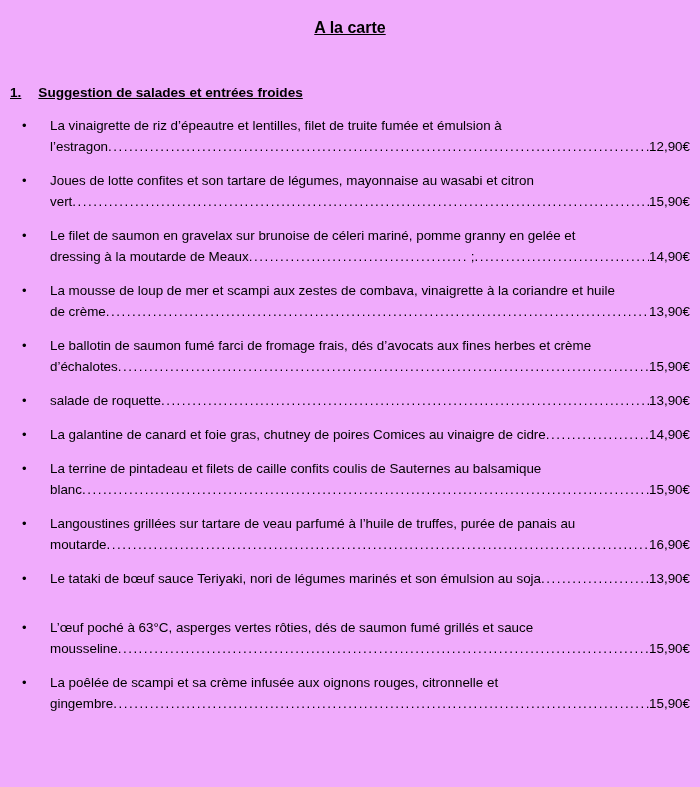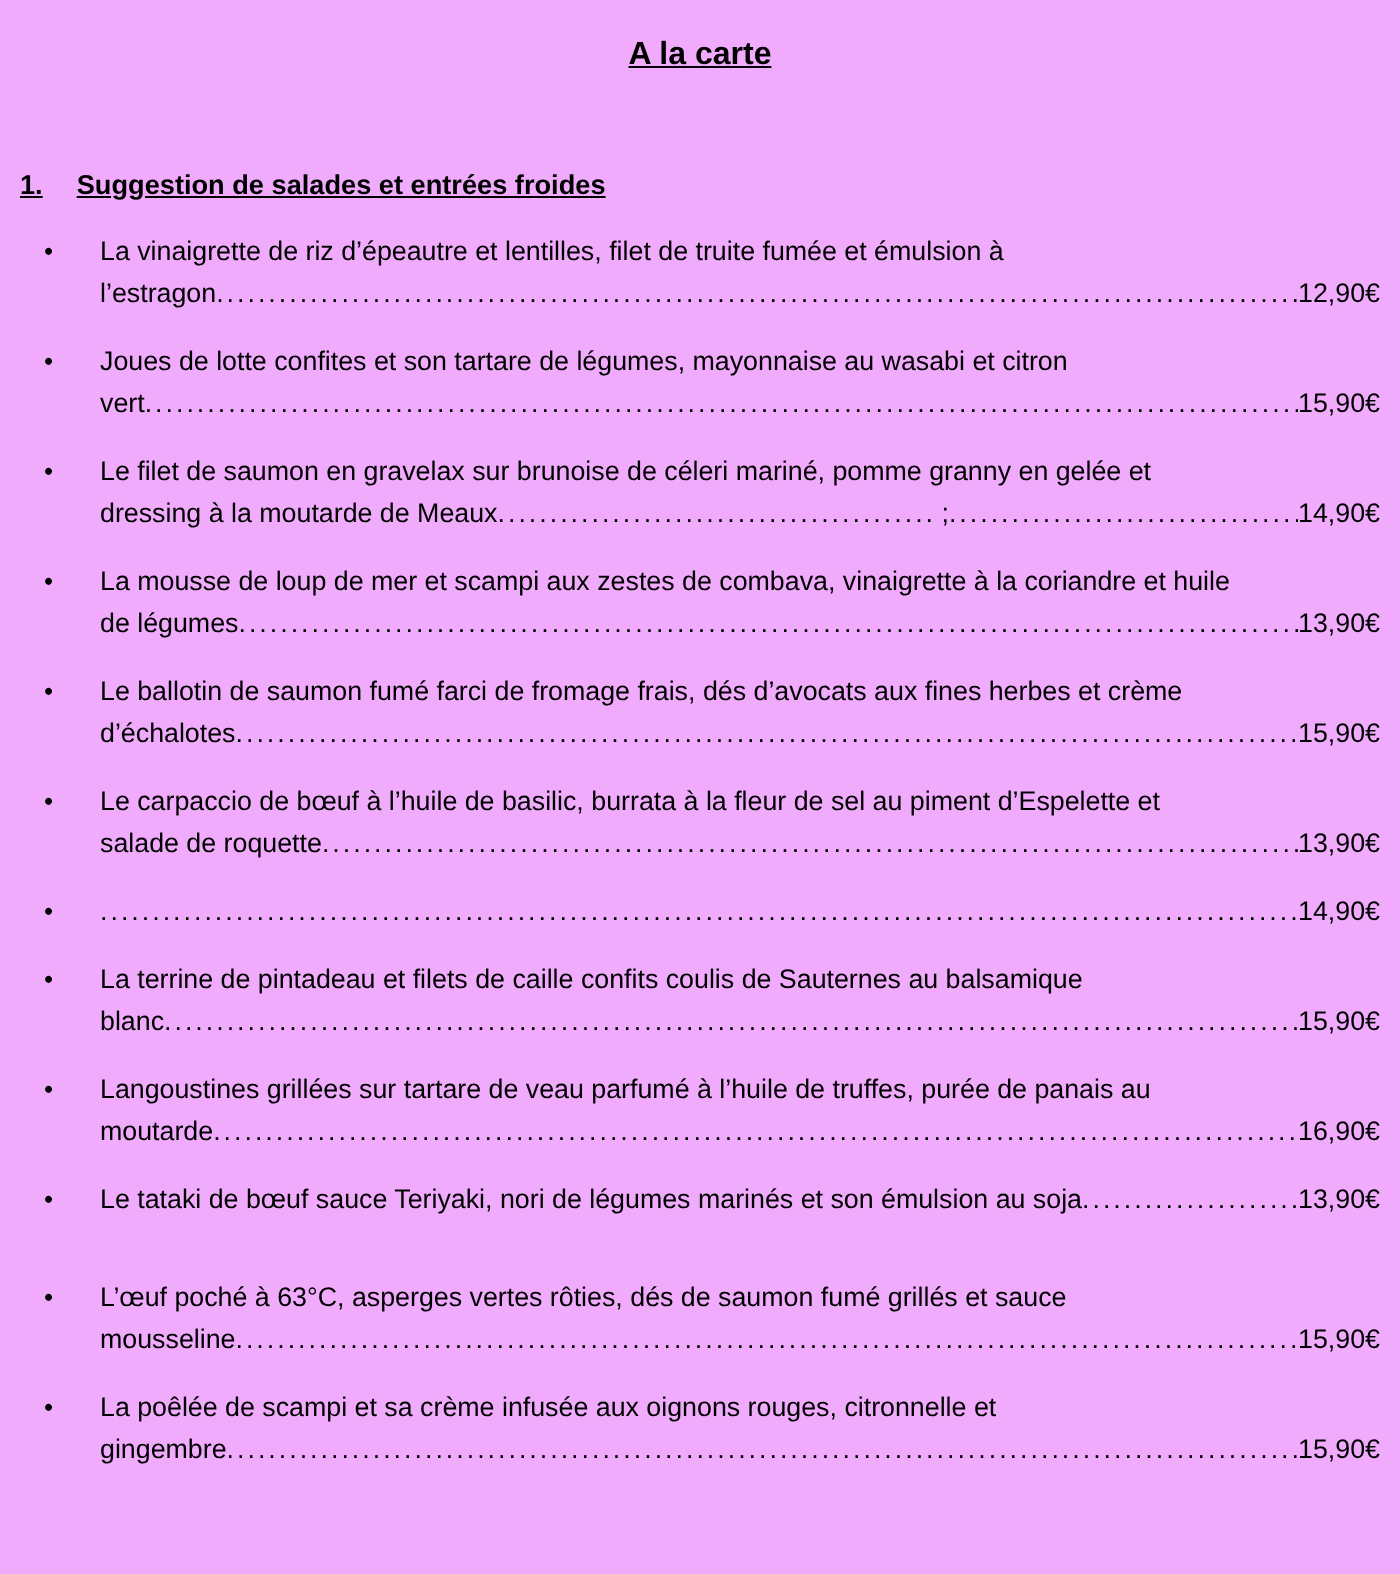--- a/index.html
+++ b/index.html
@@ -115,21 +115,21 @@
                 <span class="price">14,90€</span>
       </div>
     </div>
   </div>
 
   <div class="item">
     <span class="bullet">•</span>
     <div class="content">
       <div class="l1">La mousse de loup de mer et scampi aux zestes de combava, vinaigrette à la coriandre et huile</div>
       <div class="price-line">
-        <span class="t2">de légumes</span>
+        <span class="t2">de crème</span>
                 <span class="leader a">................................................................................................................................................................................................................................................</span>
                 <span class="price">13,90€</span>
       </div>
     </div>
   </div>
 
   <div class="item">
     <span class="bullet">•</span>
     <div class="content">
       <div class="l1">Le ballotin de saumon fumé farci de fromage frais, dés d’avocats aux fines herbes et crème</div>
@@ -137,34 +137,34 @@
         <span class="t2">d’échalotes</span>
                 <span class="leader a">................................................................................................................................................................................................................................................</span>
                 <span class="price">15,90€</span>
       </div>
     </div>
   </div>
 
   <div class="item">
     <span class="bullet">•</span>
     <div class="content">
-      <div class="l1">Le carpaccio de bœuf à l’huile de basilic, burrata à la fleur de sel au piment d’Espelette et</div>
       <div class="price-line">
         <span class="t2">salade de roquette</span>
                 <span class="leader a">................................................................................................................................................................................................................................................</span>
                 <span class="price">13,90€</span>
       </div>
     </div>
   </div>
 
   <div class="item">
     <span class="bullet">•</span>
     <div class="content">
 
       <div class="price-line">
+        <span class="t2">La galantine de canard et foie gras, chutney de poires Comices au vinaigre de cidre</span>
                 <span class="leader a">................................................................................................................................................................................................................................................</span>
                 <span class="price">14,90€</span>
       </div>
     </div>
   </div>
 
   <div class="item">
     <span class="bullet">•</span>
     <div class="content">
       <div class="l1">La terrine de pintadeau et filets de caille confits coulis de Sauternes au balsamique</div>

